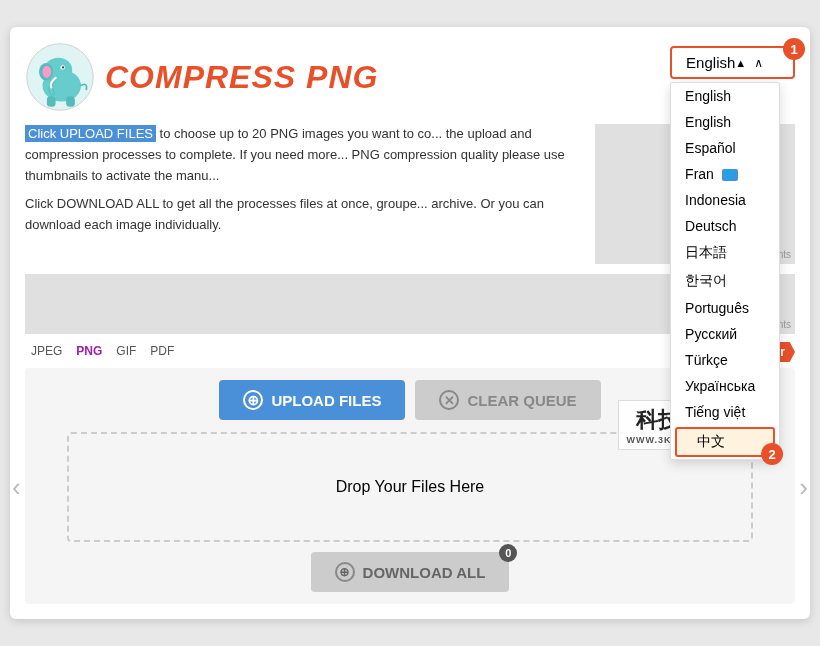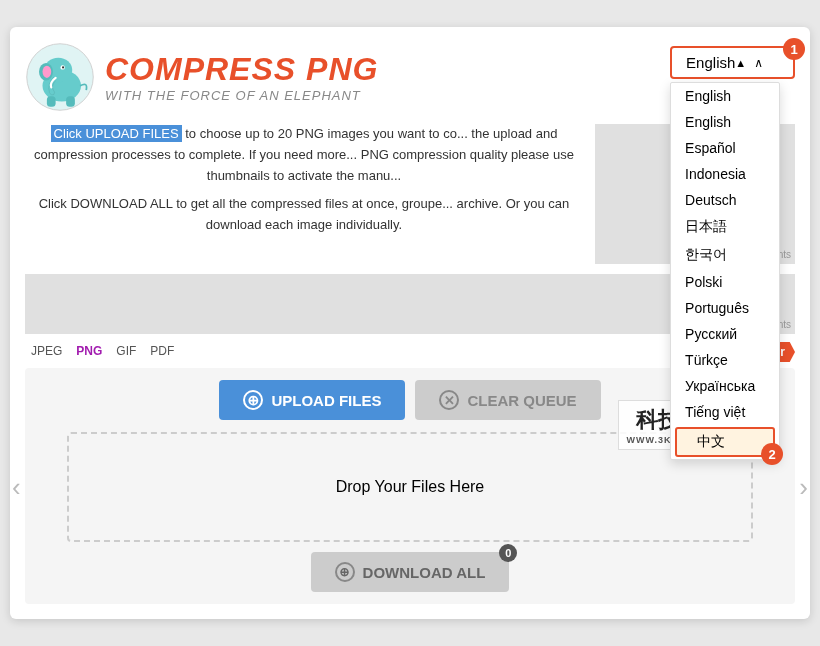--- a/index.html
+++ b/index.html
@@ -144,21 +144,20 @@
       vertical-align: middle;
       font-size: 10px;
       text-align: center;
       line-height: 12px;
     }
     
     .content-top {
       display: flex;
       gap: 12px;
       margin-bottom: 10px;
-      text-align: center;
     }
     .instructions {
       flex: 1;
     }
     .instructions p {
       font-size: 13px;
       color: #333;
       line-height: 1.6;
       margin-bottom: 8px;
     }
@@ -400,61 +399,60 @@
 
         <path d="M35 41 Q28 46 30 52" stroke="white" stroke-width="2.5" fill="none" stroke-linecap="round"></path>
 
         <rect x="25" y="62" width="10" height="12" rx="4" fill="#5bb"></rect>
         <rect x="47" y="62" width="10" height="12" rx="4" fill="#5bb"></rect>
 
         <path d="M63 50 Q72 45 70 55" stroke="#5bb" stroke-width="2" fill="none"></path>
       </svg>
       <div class="title-area">
         <span class="title-compress">COMPRESS PNG</span>
-        <span class="title-sub">WITH THE FORCE OF AN ELEPHANT</span>
       </div>
     </div>
 
     <div class="lang-area">
       <div style="position:relative; display:inline-block;">
         <button class="lang-btn">
           <span>English</span>
           <span style="font-size:11px;">▲</span>
         </button>
         <div class="badge-1">1</div>
         <div class="lang-dropdown">
           <div class="lang-dropdown-item">English</div>
           <div class="lang-dropdown-item">English</div>
           <div class="lang-dropdown-item">Español</div>
+          <div class="lang-dropdown-item">Fran <span class="flag-icon">🌐</span></div>
           <div class="lang-dropdown-item">Indonesia</div>
           <div class="lang-dropdown-item">Deutsch</div>
           <div class="lang-dropdown-item">日本語</div>
           <div class="lang-dropdown-item">한국어</div>
-          <div class="lang-dropdown-item">Polski</div>
           <div class="lang-dropdown-item">Português</div>
           <div class="lang-dropdown-item">Русский</div>
           <div class="lang-dropdown-item">Türkçe</div>
           <div class="lang-dropdown-item">Українська</div>
           <div class="lang-dropdown-item">Tiếng việt</div>
           <div class="lang-dropdown-item highlighted" style="position:relative;padding-left:20px;">
             中文
             <div class="badge-2">2</div>
           </div>
         </div>
       </div>
     </div>
   </div>
 
   <div class="content-top">
     <div class="instructions">
       <p>
         <span class="highlight">Click UPLOAD FILES</span> to choose up to 20 PNG images you want to co... the upload and compression processes to complete. If you need more... PNG compression quality please use thumbnails to activate the manu...
       </p>
       <p>
-        Click DOWNLOAD ALL to get all the compressed files at once, groupe... archive. Or you can download each image individually.
+        Click DOWNLOAD ALL to get all the processes files at once, groupe... archive. Or you can download each image individually.
       </p>
     </div>
     <div class="ad-right">
       <span class="ad-label">Advertisements</span>
     </div>
   </div>
 
   <div class="ad-bottom">
     <span class="ad-label">Advertisements</span>
   </div>

